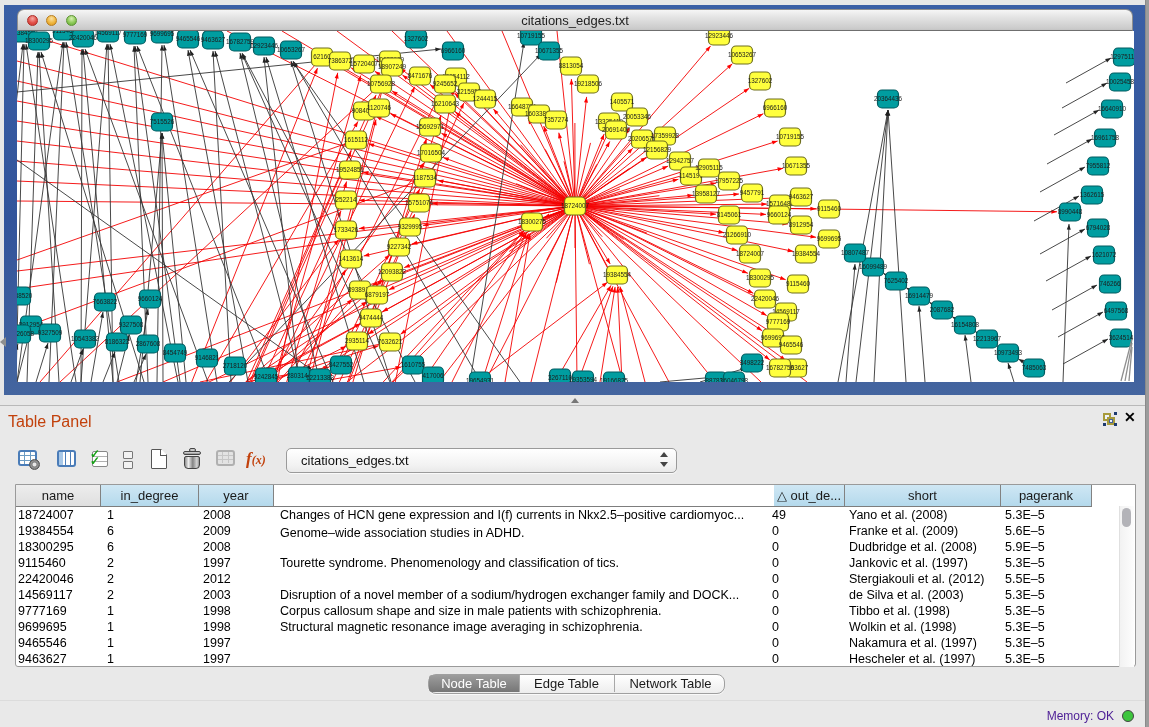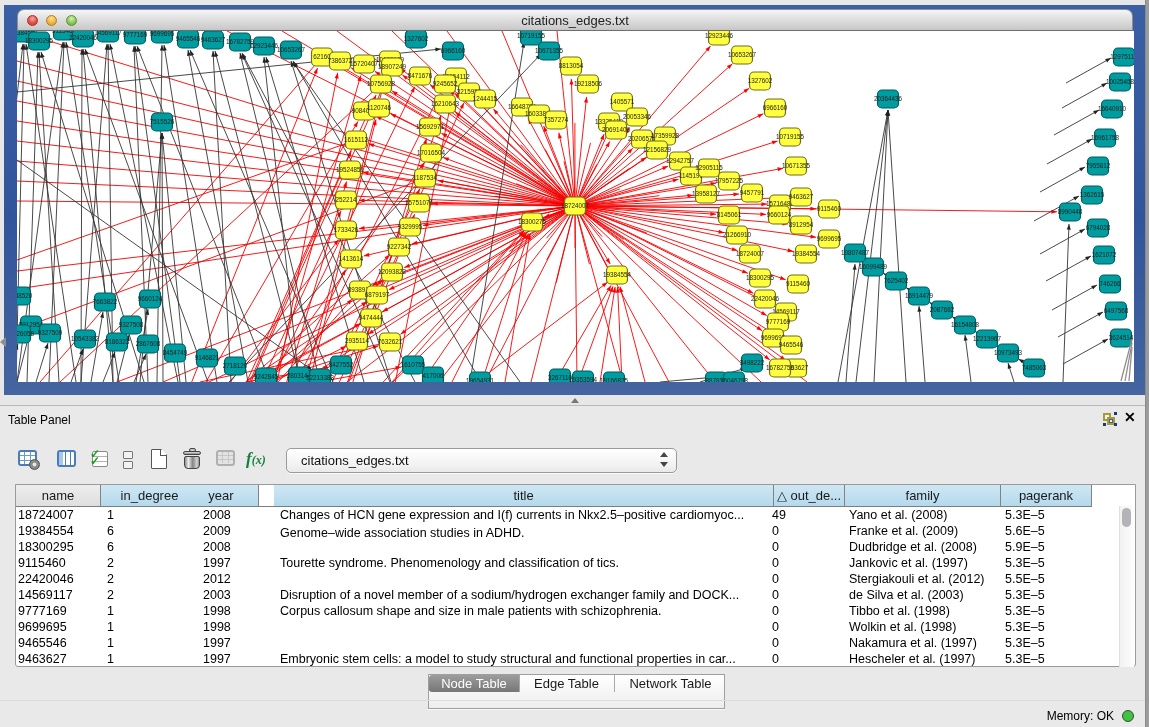--- a/index.html
+++ b/index.html
@@ -6,32 +6,32 @@
 .abs{position:absolute}
 #frame{left:4px;top:5px;width:1141px;height:390px;background:linear-gradient(180deg,#3a5fa5 0%,#32549b 55%,#44659f 100%);}
 #titlebar{left:17px;top:9px;width:1116px;height:22px;border-radius:7px 7px 0 0;
  background:linear-gradient(180deg,#f6f6f6 0%,#e2e2e2 40%,#cbcbcb 92%,#c4c4c4 100%);
  border:1px solid #8f8f8f;border-bottom:1px solid #6f6f6f}
 #title{width:100%;text-align:center;font-size:13px;color:#222;line-height:21px;font-weight:400}
 .tl{top:5px;width:11px;height:11px;border-radius:50%}
 #canvas{left:17px;top:31px;width:1117px;height:351px;background:#fff;overflow:hidden}
 #rstrip{left:1145px;top:0;width:4px;height:727px;background:#9c9c9c;border-left:1px solid #8a8a8a}
 #tpanel{left:0;top:405px;width:1145px;height:322px;background:#e9e9e9;border-top:1px solid #b9b9b9}
-#tphead{left:8px;top:413px;font-size:12px;color:#000000}
+#tphead{left:8px;top:413px;font-size:16px;color:#c2410c}
 #combo{left:286px;top:448px;width:391px;height:25px;border:1px solid #9a9a9a;border-radius:5px;
  background:linear-gradient(180deg,#ffffff,#f2f2f2 70%,#e9e9e9);box-shadow:0 1px 1px rgba(255,255,255,.8)}
 #combo .txt{left:14px;top:4px;font-size:13px;color:#111}
 #table{left:15px;top:484px;width:1121px;height:183px;background:#fff;border:1px solid #9a9a9a;border-radius:0 0 3px 3px}
 .hc{top:0;height:21px;border-right:1px solid #828282;background:linear-gradient(180deg,#cfe7f4,#b4d9ec);
  font-size:13px;color:#1a1a1a;text-align:center;line-height:21px}
 .cell{position:absolute;font-size:12.5px;color:#000;white-space:nowrap;overflow:hidden}
-#tabs{left:428px;top:674px;width:297px;height:35px;border:1px solid #9f9f9f;border-radius:0;
+#tabs{left:428px;top:674px;width:297px;height:20px;border:1px solid #9f9f9f;border-radius:8px;
  background:linear-gradient(180deg,#ffffff,#ededed);box-shadow:0 1px 0 rgba(255,255,255,.7)}
 .seg{top:0;height:17px;font-size:13px;text-align:center;line-height:17px;color:#1a1a1a}
-#memok{right:35px;top:709px;font-size:12px;color:#000000}
+#memok{right:35px;top:709px;font-size:12px;color:#4c1d95}
 </style></head><body>
 <div class="abs" id="frame"></div>
 <div class="abs" id="titlebar">
  <div class="abs tl" style="left:9px;background:radial-gradient(circle at 50% 30%,#f5a9a4,#e25048 55%,#c83832);border:1px solid #ad2e28"></div>
  <div class="abs tl" style="left:28px;background:radial-gradient(circle at 50% 30%,#fae0a2,#efb63e 55%,#d9941f);border:1px solid #b87d1d"></div>
  <div class="abs tl" style="left:48px;background:radial-gradient(circle at 50% 30%,#d6f0b2,#8cc956 55%,#62a839);border:1px solid #5d9334"></div>
  <div id="title">citations_edges.txt</div>
 </div>
 <div class="abs" id="canvas">
 <svg width="1117" height="351" viewBox="0 0 1117 351" style="position:absolute;left:0;top:0">
@@ -1119,33 +1119,32 @@
     <div class="abs" style="left:0px;top:3px;width:18px;height:4px;background:linear-gradient(180deg,#ddd,#909090);border:1px solid #444;border-radius:2px"></div>
     <div class="abs" style="left:1px;top:8px;width:16px;height:13px;background:linear-gradient(90deg,#8f8f8f,#ececec 25%,#848484 55%,#d5d5d5 85%,#8f8f8f);border:1px solid #444;border-radius:2px 2px 4px 4px"></div>
   </div>
 <div class="abs" style="left:216px;top:450px;width:21px;height:18px">
     <div class="abs" style="left:0;top:0;width:19px;height:16px;background:#e3e3e3;border:2px solid #b0b0b0;border-radius:3px"></div>
     <div class="abs" style="left:2px;top:5px;width:15px;height:1px;background:#c6c6c6"></div>
     <div class="abs" style="left:2px;top:9px;width:15px;height:1px;background:#c6c6c6"></div>
     <div class="abs" style="left:6px;top:2px;width:1px;height:11px;background:#c6c6c6"></div>
     <div class="abs" style="left:12px;top:2px;width:1px;height:11px;background:#c6c6c6"></div>
   </div>
-<div class="abs" style="left:246px;top:449px;font-family:'Liberation Serif',serif;font-style:italic;font-weight:bold;font-size:17px;color:#15803d">f<span style="font-size:12px">(x)</span></div>
+<div class="abs" style="left:246px;top:449px;font-family:'Liberation Serif',serif;font-style:italic;font-weight:bold;font-size:17px;color:#c2410c">f<span style="font-size:12px">(x)</span></div>
 <div class="abs" id="combo">
     <div class="abs txt">citations_edges.txt</div>
     <div class="abs" style="right:8px;top:3px;width:0;height:0;border-left:4px solid transparent;border-right:4px solid transparent;border-bottom:5px solid #444"></div>
     <div class="abs" style="right:8px;top:13px;width:0;height:0;border-left:4px solid transparent;border-right:4px solid transparent;border-top:5px solid #444"></div>
   </div>
 <div class="abs" id="table">
     <div class="abs hc" style="left:0px;width:85px;background:linear-gradient(180deg,#ededed,#dfdfdf);">name</div>
     <div class="abs hc" style="left:85px;width:98px;">in_degree</div>
-    <div class="abs hc" style="left:168px;width:75px;">year</div>
-    <div class="abs hc" style="left:258px;width:500px;">title</div>
+    <div class="abs hc" style="left:183px;width:75px;">year</div>
     <div class="abs hc" style="left:758px;width:71px;">△ out_de...</div>
-    <div class="abs hc" style="left:829px;width:156px;">family</div>
+    <div class="abs hc" style="left:829px;width:156px;">short</div>
     <div class="abs hc" style="left:985px;width:91px;">pagerank</div>
     <div class="abs" style="left:0;top:21px;width:1076px;height:1px;background:#7d7d7d"></div>
     <div class="cell" style="left:2px;top:22px;width:75px;height:16px;line-height:16px">18724007</div>
     <div class="cell" style="left:91px;top:22px;width:88px;height:16px;line-height:16px">1</div>
     <div class="cell" style="left:187px;top:22px;width:65px;height:16px;line-height:16px">2008</div>
     <div class="cell" style="left:264px;top:22px;width:490px;height:16px;line-height:16px">Changes of HCN gene expression and I(f) currents in Nkx2.5–positive cardiomyoc...</div>
     <div class="cell" style="left:756px;top:22px;width:61px;height:16px;line-height:16px">49</div>
     <div class="cell" style="left:833px;top:22px;width:146px;height:16px;line-height:16px">Yano et al. (2008)</div>
     <div class="cell" style="left:989px;top:22px;width:81px;height:16px;line-height:16px">5.3E–5</div>
     <div class="cell" style="left:2px;top:38px;width:75px;height:16px;line-height:16px">19384554</div>
@@ -1184,33 +1183,33 @@
     <div class="cell" style="left:2px;top:118px;width:75px;height:16px;line-height:16px">9777169</div>
     <div class="cell" style="left:91px;top:118px;width:88px;height:16px;line-height:16px">1</div>
     <div class="cell" style="left:187px;top:118px;width:65px;height:16px;line-height:16px">1998</div>
     <div class="cell" style="left:264px;top:118px;width:490px;height:16px;line-height:16px">Corpus callosum shape and size in male patients with schizophrenia.</div>
     <div class="cell" style="left:756px;top:118px;width:61px;height:16px;line-height:16px">0</div>
     <div class="cell" style="left:833px;top:118px;width:146px;height:16px;line-height:16px">Tibbo et al. (1998)</div>
     <div class="cell" style="left:989px;top:118px;width:81px;height:16px;line-height:16px">5.3E–5</div>
     <div class="cell" style="left:2px;top:134px;width:75px;height:16px;line-height:16px">9699695</div>
     <div class="cell" style="left:91px;top:134px;width:88px;height:16px;line-height:16px">1</div>
     <div class="cell" style="left:187px;top:134px;width:65px;height:16px;line-height:16px">1998</div>
+    <div class="cell" style="left:264px;top:134px;width:490px;height:16px;line-height:16px">Structural magnetic resonance image averaging in schizophrenia.</div>
     <div class="cell" style="left:756px;top:134px;width:61px;height:16px;line-height:16px">0</div>
     <div class="cell" style="left:833px;top:134px;width:146px;height:16px;line-height:16px">Wolkin et al. (1998)</div>
     <div class="cell" style="left:989px;top:134px;width:81px;height:16px;line-height:16px">5.3E–5</div>
     <div class="cell" style="left:2px;top:150px;width:75px;height:16px;line-height:16px">9465546</div>
     <div class="cell" style="left:91px;top:150px;width:88px;height:16px;line-height:16px">1</div>
     <div class="cell" style="left:187px;top:150px;width:65px;height:16px;line-height:16px">1997</div>
     <div class="cell" style="left:756px;top:150px;width:61px;height:16px;line-height:16px">0</div>
     <div class="cell" style="left:833px;top:150px;width:146px;height:16px;line-height:16px">Nakamura et al. (1997)</div>
     <div class="cell" style="left:989px;top:150px;width:81px;height:16px;line-height:16px">5.3E–5</div>
     <div class="cell" style="left:2px;top:166px;width:75px;height:16px;line-height:16px">9463627</div>
     <div class="cell" style="left:91px;top:166px;width:88px;height:16px;line-height:16px">1</div>
     <div class="cell" style="left:187px;top:166px;width:65px;height:16px;line-height:16px">1997</div>
-    <div class="cell" style="left:264px;top:166px;width:490px;height:16px;line-height:16px">Embryonic stem cells: a model to study structural and functional properties in car...</div>
     <div class="cell" style="left:756px;top:166px;width:61px;height:16px;line-height:16px">0</div>
     <div class="cell" style="left:833px;top:166px;width:146px;height:16px;line-height:16px">Hescheler et al. (1997)</div>
     <div class="cell" style="left:989px;top:166px;width:81px;height:16px;line-height:16px">5.3E–5</div>
     <div class="abs" style="left:1103px;top:21px;width:15px;height:161px;background:linear-gradient(90deg,#f2f2f2,#fdfdfd);border-left:1px solid #e0e0e0"></div>
     <div class="abs" style="left:1106px;top:23px;width:9px;height:19px;border-radius:5px;background:#b3b3b8"></div>
   </div>
 <div class="abs" id="tabs">
     <div class="abs seg" style="left:0;width:90px;background:linear-gradient(180deg,#9d9d9d,#767676);color:#fff;border-radius:3px 0 0 3px">Node Table</div>
     <div class="abs seg" style="left:90px;width:94px;border-left:1px solid #a8a8a8">Edge Table</div>
     <div class="abs seg" style="left:185px;width:112px;border-left:1px solid #a8a8a8">Network Table</div>

